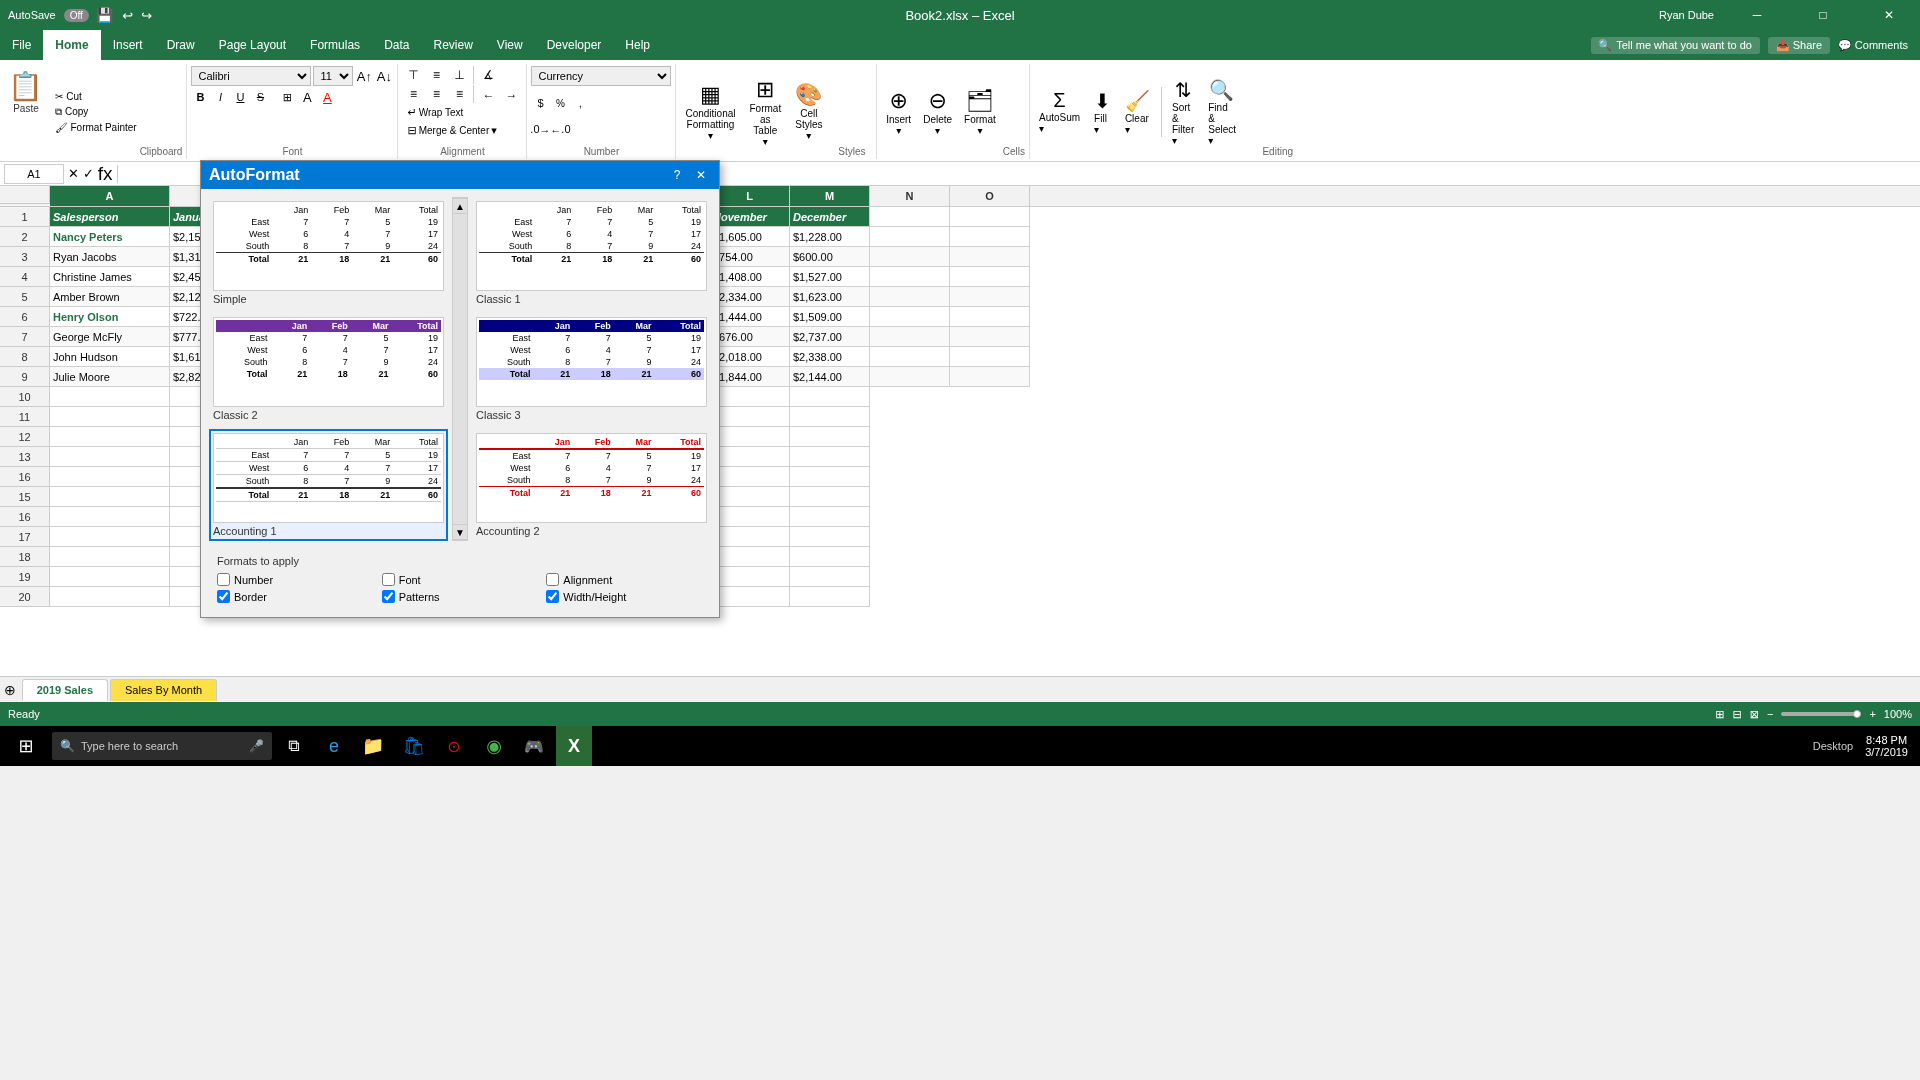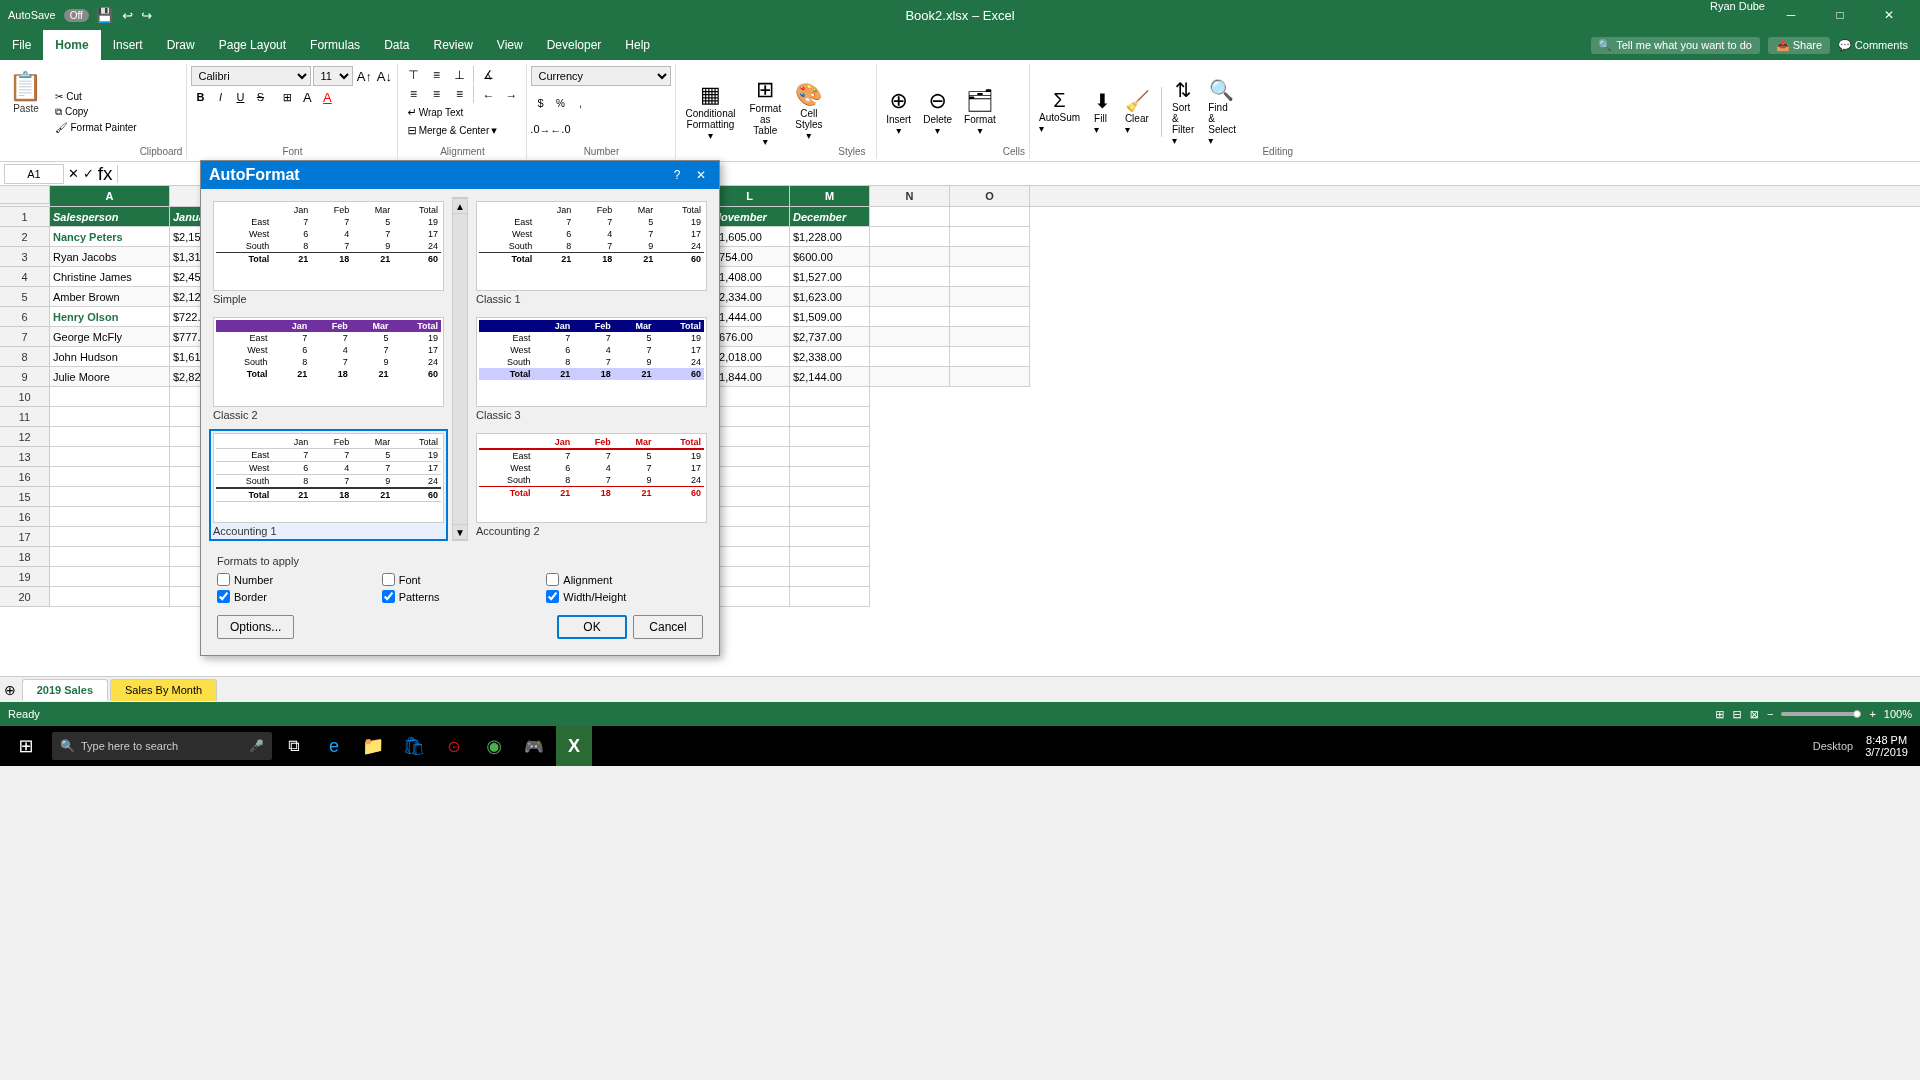--- a/index.html
+++ b/index.html
@@ -10,21 +10,21 @@
       height: 30px;
       background: #217346;
       display: flex;
       align-items: center;
       justify-content: space-between;
       padding: 0 8px;
       color: white;
     }
     .title-bar-left { display: flex; align-items: center; gap: 8px; font-size: 12px; }
     .title-bar-center { font-size: 13px; font-weight: 400; position: absolute; left: 50%; transform: translateX(-50%); color: white; }
-    .title-bar-right { display: flex; align-items: flex-start; gap: 3px; font-size: 12px; }
+    .title-bar-right { display: flex; align-items: center; gap: 20px; font-size: 12px; }
     .title-bar-btn { width: 46px; height: 30px; display: flex; align-items: center; justify-content: center; cursor: pointer; }
 
     
     .ribbon { background: #fff; border-bottom: 1px solid #d0d0d0; }
     .ribbon-tabs { display: flex; background: #217346; padding: 0; height: 30px; }
     .ribbon-tab { padding: 0 12px; height: 30px; display: flex; align-items: center; color: white; font-size: 12px; cursor: pointer; }
     .ribbon-tab.active { background: #fff; color: #217346; font-weight: 600; }
 
     .ribbon-content { display: flex; padding: 4px 0 2px 0; gap: 0; min-height: 88px; }
 
@@ -1051,29 +1051,20 @@
             <input type="checkbox" checked="" style="">
             <span>Patterns</span>
           </label>
           <label class="checkbox-item">
             <input type="checkbox" checked="" style="">
             <span>Width/Height</span>
           </label>
         </div>
       </div>
 
-      <div class="dialog-footer">
-        <div class="dialog-footer-left">
-          <button class="dialog-btn">Options...</button>
-        </div>
-        <div class="dialog-footer-right">
-          <button class="dialog-btn primary">OK</button>
-          <button class="dialog-btn">Cancel</button>
-        </div>
-      </div>
 
     </div>
   </div>
 </div>
 
 <div class="taskbar">
   <div class="taskbar-start">
     <span style="color:white;font-size:18px;">⊞</span>
   </div>
   <div class="taskbar-search">

